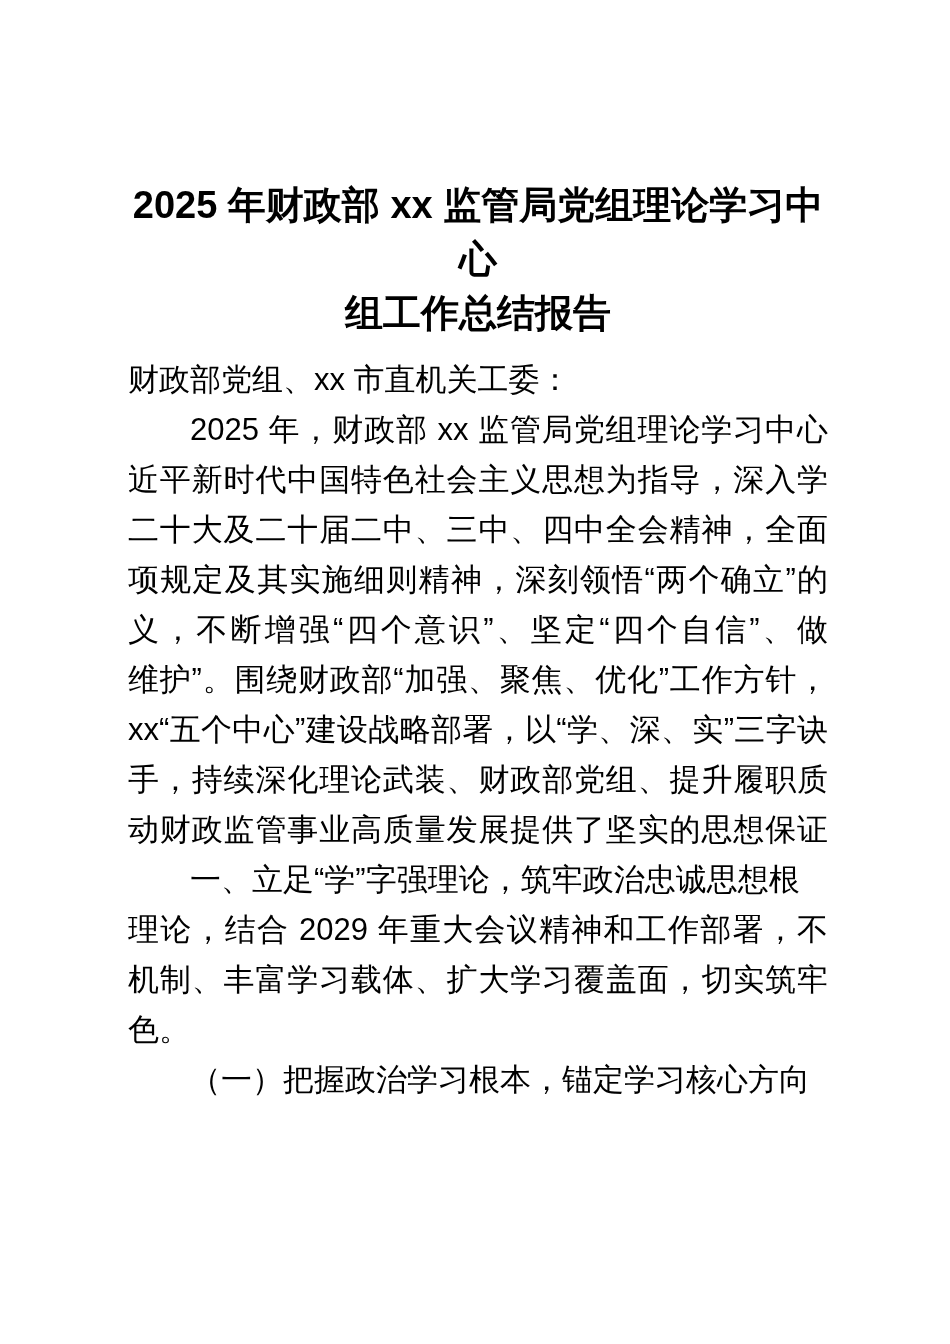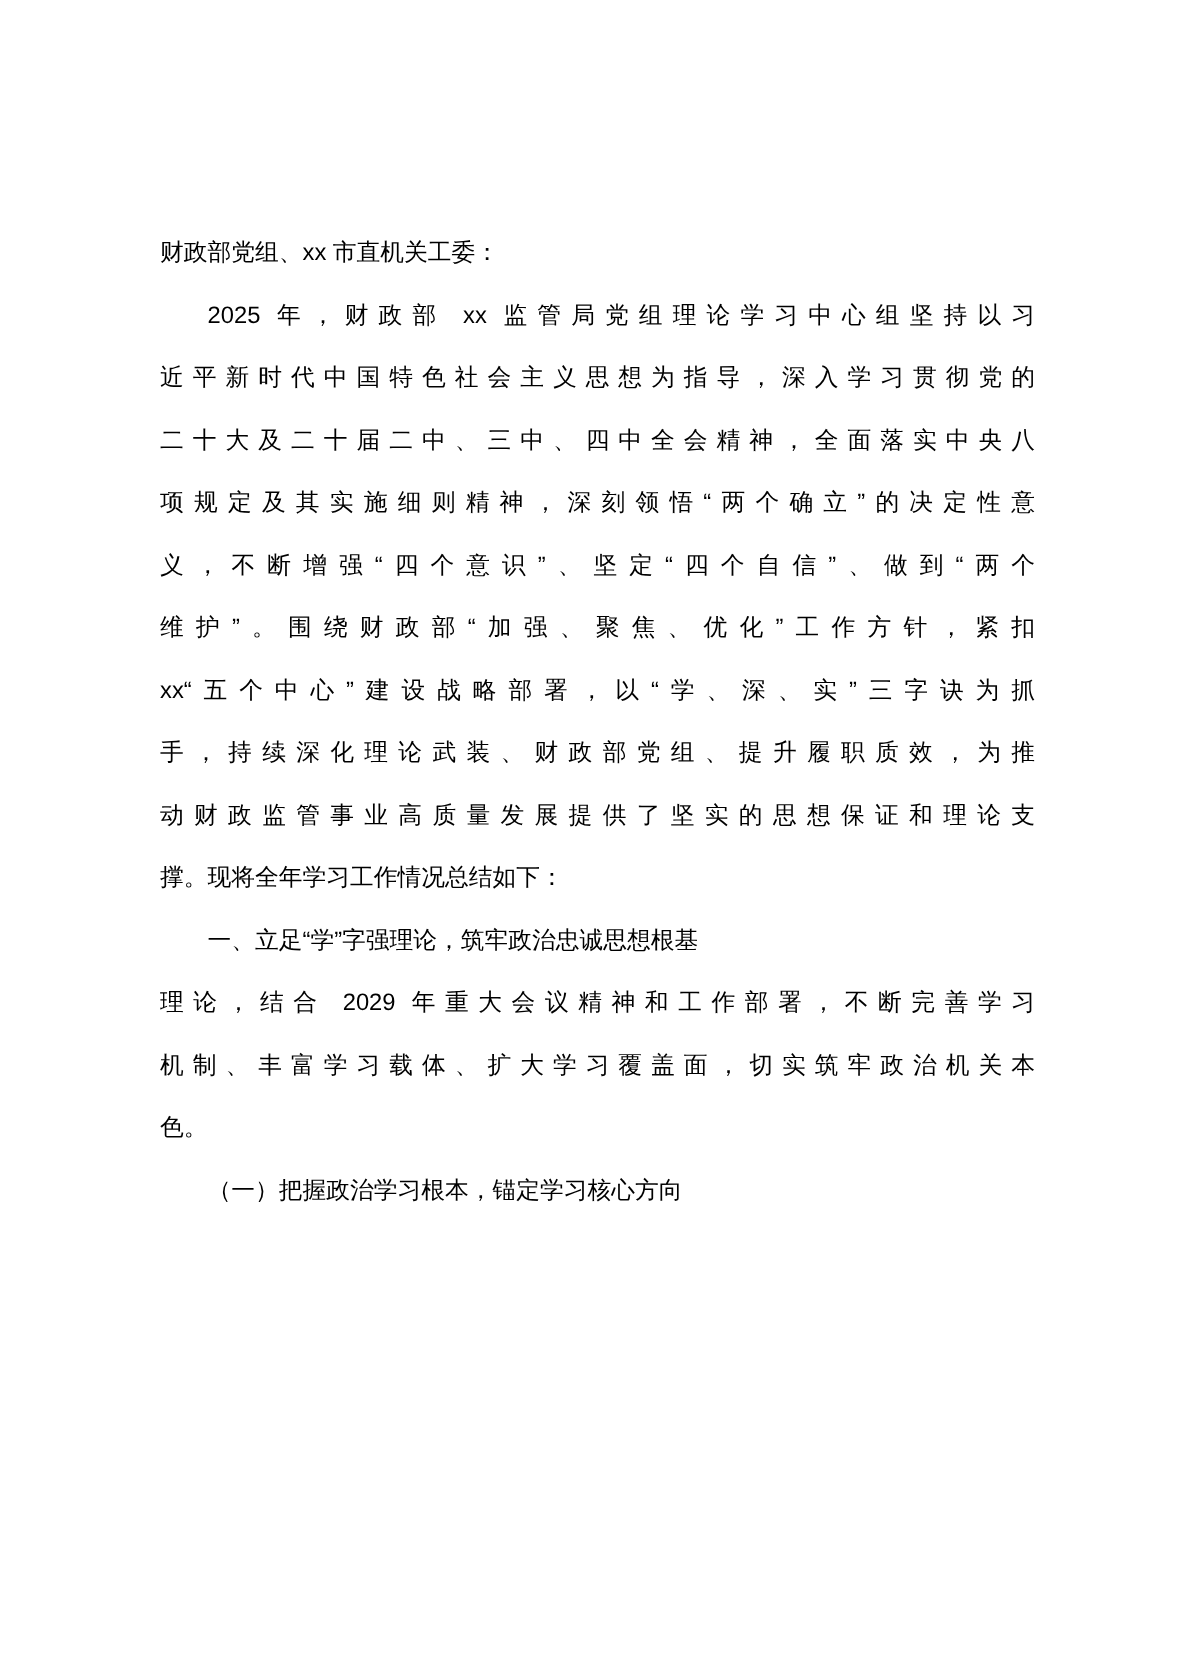--- a/index.html
+++ b/index.html
@@ -20,53 +20,56 @@
   .doc-title {
     margin: 0 0 15px 0;
     font-size: 38px;
     line-height: 54px;
     font-weight: 700;
     text-align: center;
   }
   .tline { display: block; }
   .doc-body { width: 700px; }
   .line {
-    font-size: 19px;
+    font-size: 31px;
     line-height: 50px;
     height: 50px;
     overflow: hidden;
   }
   .just {
     text-align: justify;
     text-align-last: justify;
   }
   .indent { text-indent: 2em; }
   .h1 { font-weight: 400; }
   .h2 { font-weight: 400; }
 </style>
 </head>
 <body>
 
 <div class="page">
 
+  <h1 class="doc-title">
+    <span class="tline">2025 年财政部 xx 监管局党组理论学习中心</span>
+    <span class="tline">组工作总结报告</span>
+  </h1>
 
   <div class="doc-body">
 
     <div class="line">财政部党组、xx 市直机关工委：</div>
 
     <div class="line just indent">2025 年，财政部 xx 监管局党组理论学习中心组坚持以习</div>
     <div class="line just">近平新时代中国特色社会主义思想为指导，深入学习贯彻党的</div>
     <div class="line just">二十大及二十届二中、三中、四中全会精神，全面落实中央八</div>
     <div class="line just">项规定及其实施细则精神，深刻领悟“两个确立”的决定性意</div>
     <div class="line just">义，不断增强“四个意识”、坚定“四个自信”、做到“两个</div>
     <div class="line just">维护”。围绕财政部“加强、聚焦、优化”工作方针，紧扣</div>
     <div class="line just">xx“五个中心”建设战略部署，以“学、深、实”三字诀为抓</div>
     <div class="line just">手，持续深化理论武装、财政部党组、提升履职质效，为推</div>
     <div class="line just">动财政监管事业高质量发展提供了坚实的思想保证和理论支</div>
-    <div class="line">撑。现将全年学习工作情况总结如下：</div>
 
     <div class="line h1 indent">一、立足“学”字强理论，筑牢政治忠诚思想根基</div>
 
     <div class="line just">理论，结合 2029 年重大会议精神和工作部署，不断完善学习</div>
     <div class="line just">机制、丰富学习载体、扩大学习覆盖面，切实筑牢政治机关本</div>
     <div class="line">色。</div>
 
     <div class="line h2 indent">（一）把握政治学习根本，锚定学习核心方向</div>
 
   </div>

